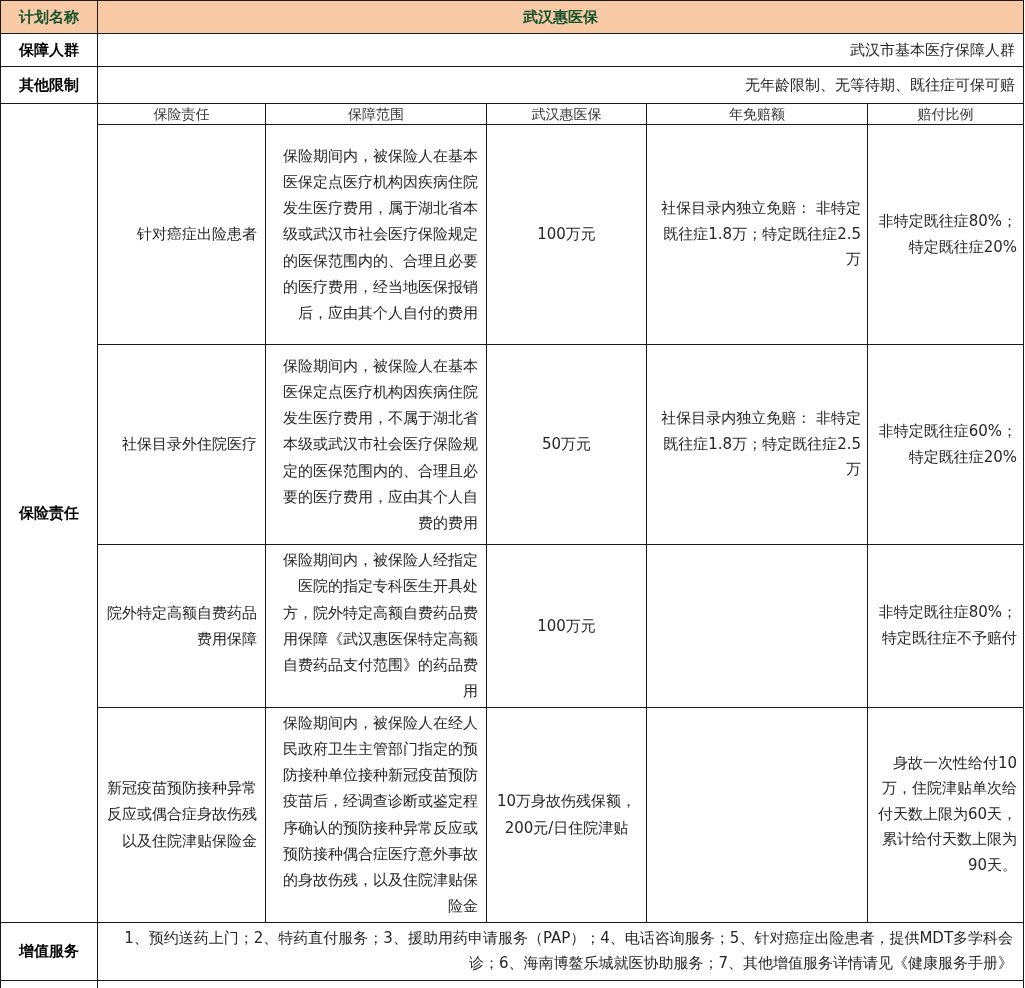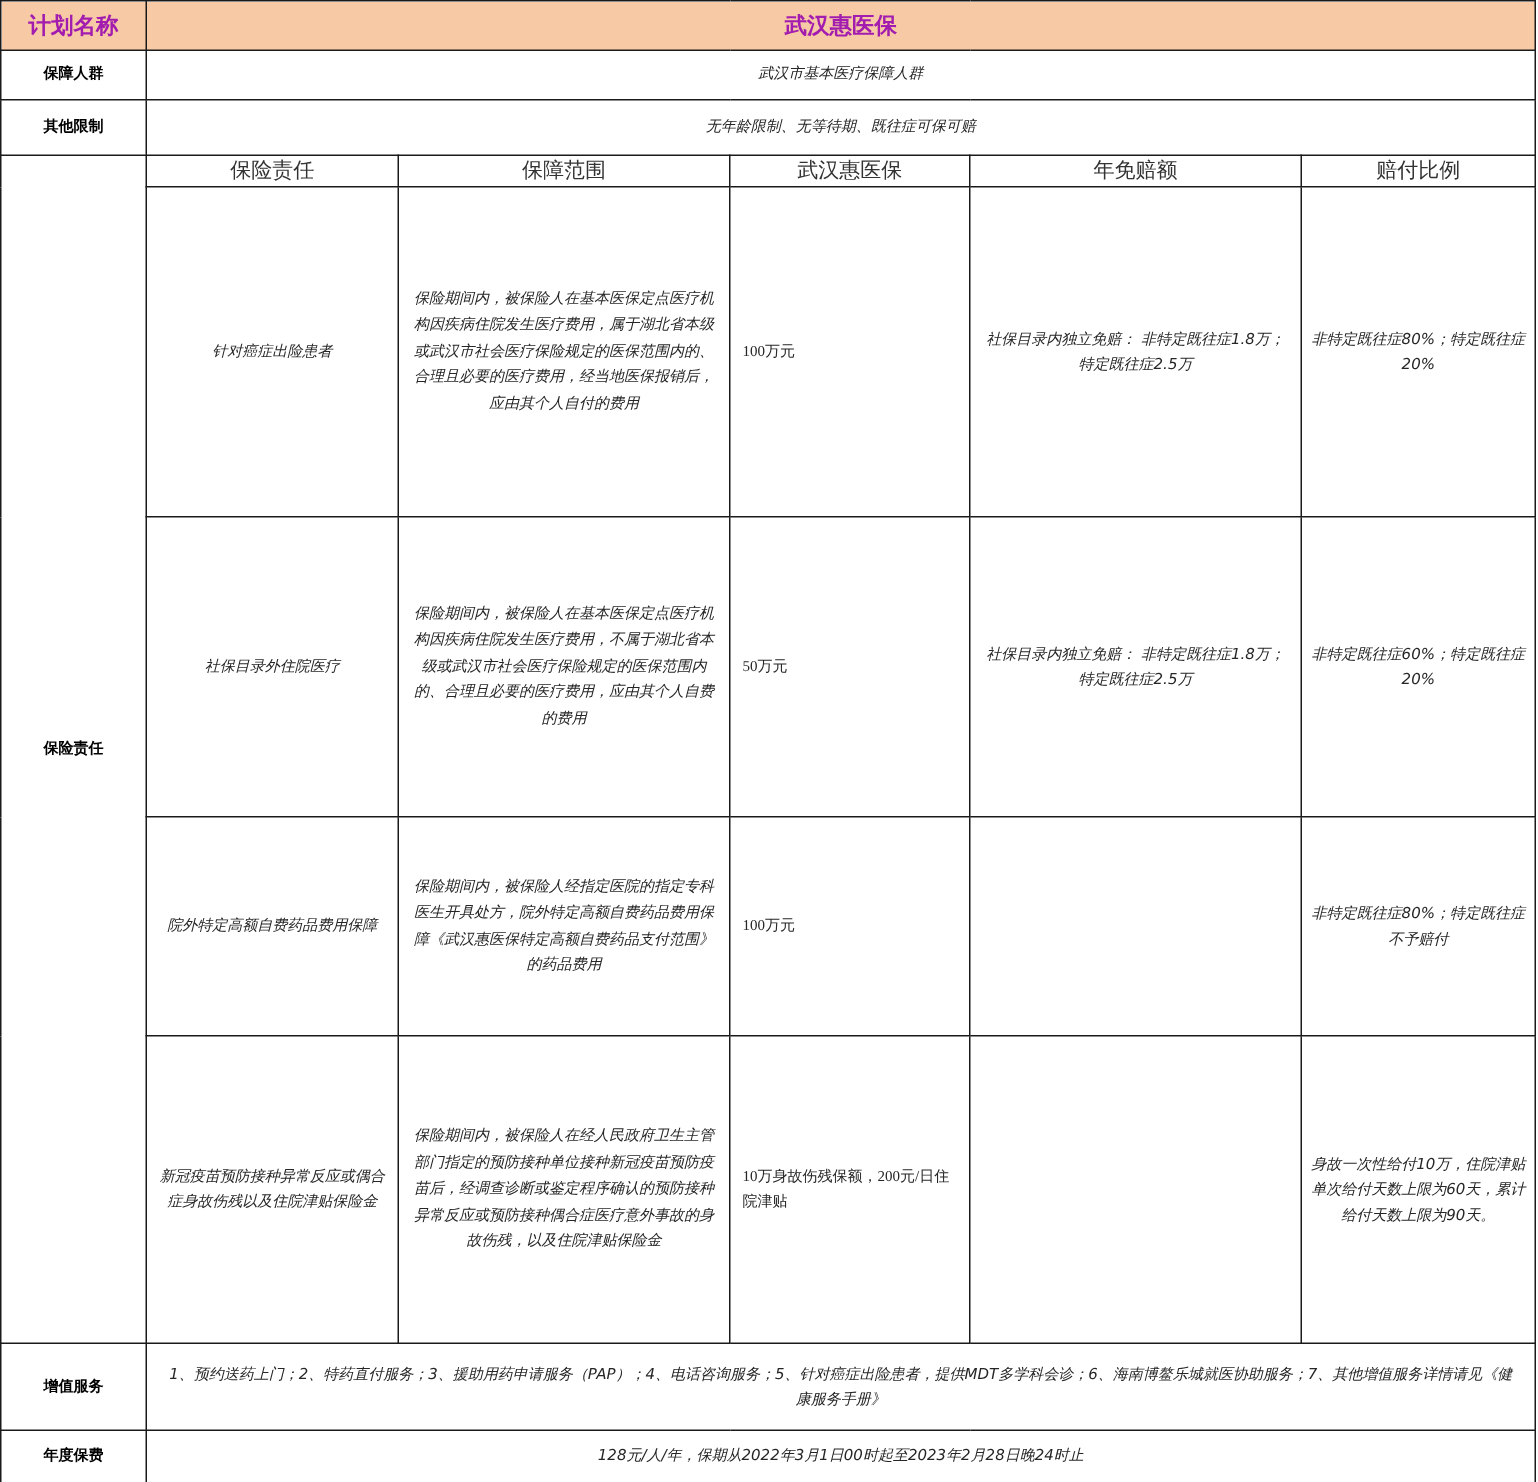--- a/index.html
+++ b/index.html
@@ -1,24 +1,24 @@
 <!DOCTYPE html>
 <html><head>
 <meta charset="utf-8">
 <style>
   html,body{margin:0;padding:0;background:#fff;}
   body{width:1025px;height:988px;font-family:"DejaVu Sans","Liberation Sans",sans-serif;}
   table.plan{border-collapse:collapse;table-layout:fixed;width:1023px;margin:0;}
-  td,th{border:1px solid #1a1a1a;font-size:10px;color:#262626;padding:2px 8px;
+  td,th{border:1px solid #1a1a1a;font-size:15px;color:#262626;padding:2px 8px;
         line-height:1.75;vertical-align:middle;word-break:break-all;overflow:hidden;}
   th{font-weight:bold;color:#000;text-align:center;padding:2px 2px;}
-  .hdr{background:#F7C9A4;color:#a21caf;font-weight:bold;text-align:center;font-size:15px;margin-left:16px;}
+  .hdr{background:#F7C9A4;color:#14532d;font-weight:bold;text-align:center;font-size:15px;margin-left:16px;}
   .sub{text-align:center;line-height:1.2;padding:1px 2px;font-size:14px;color:#333;}
-  .left{text-align:center;font-style:italic;}
-  .center{font-family:Liberation Serif, serif;}
+  .left{text-align:right;}
+  .center{text-align:center;}
   .svc{line-height:1.7;padding:2px 10px;}
   .tight{line-height:1.7;padding:2px 6px;}
 </style>
 </head>
 <body>
 
 <table class="plan">
   <colgroup>
     <col style="width:97px">
       <col style="width:168px">

